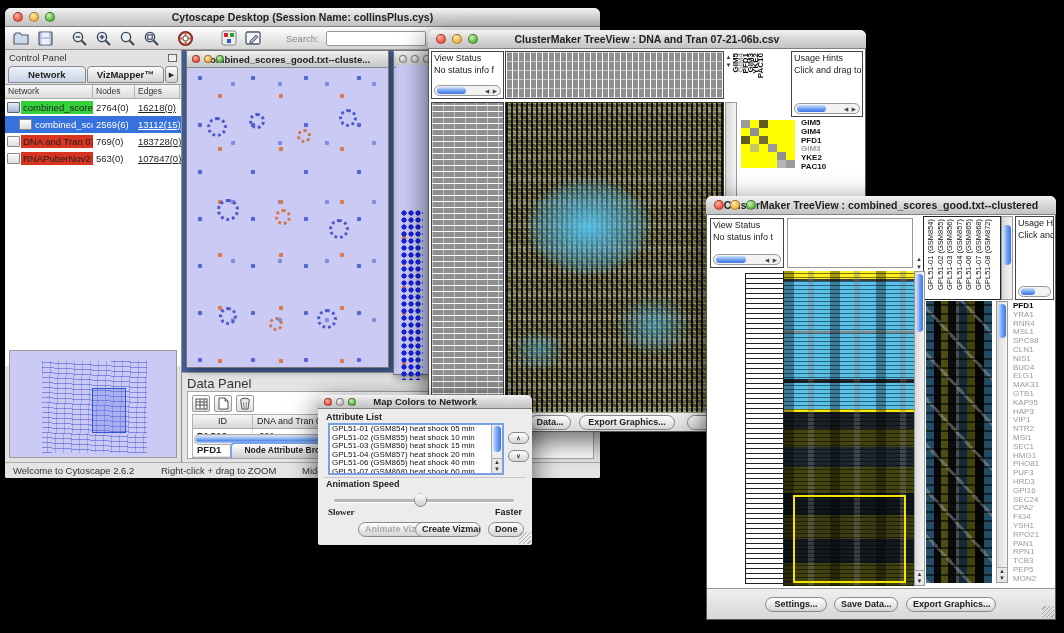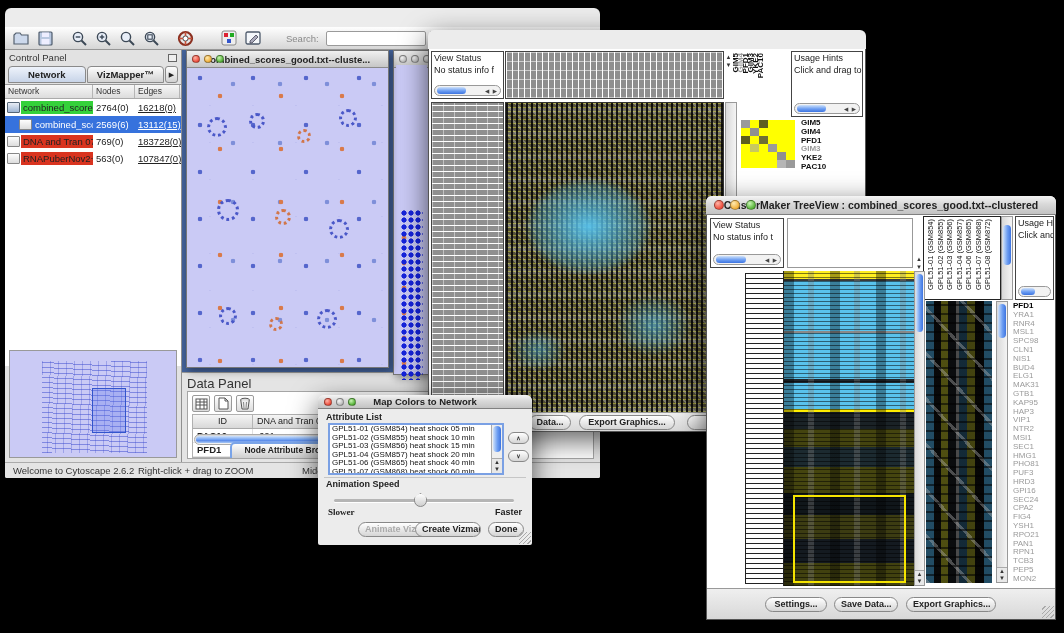--- a/index.html
+++ b/index.html
@@ -231,20 +231,28 @@
      border-radius:6px 6px 7px 7px; clip-path:polygon(50% 0, 100% 35%, 100% 100%, 0 100%, 0 35%); }
   #slower-label, #faster-label { position:absolute; top:112px; font-size:9px; font-weight:bold; }
   #slower-label { left:10px;font-family:Liberation Serif, serif; } #faster-label { right:10px; }
 
   svg.icon { display:block; }
 </style>
 </head>
 <body>
 
 <div class="window" id="main-window">
+  <div class="titlebar">
+    <div class="lights">
+      <span class="light red"></span>
+      <span class="light yellow"></span>
+      <span class="light green"></span>
+    </div>
+    <span class="title">Cytoscape Desktop (Session Name: collinsPlus.cys)</span>
+  </div>
 
   <div id="toolbar">
     <span class="tbtn">
       <svg class="icon" width="17" height="15" viewBox="0 0 17 15">
           <path d="M1 13V4l2-2h4l1.5 2H15v9z" fill="#cdd9ec" stroke="#55616f" stroke-width="1.2"></path>
         </svg>
       </span>
     <span class="tbtn">
       <svg class="icon" width="15" height="15" viewBox="0 0 15 15">
           <rect x="1" y="1" width="13" height="13" rx="1" fill="#b9c8e0" stroke="#4d5a6b" stroke-width="1.2"></rect>
@@ -460,26 +468,34 @@
         <div id="dp-hscroll">
             <span class="hthumb"></span>
           </div>
         <div id="dp-tab">Node Attribute Brows</div>
       </div>
     </div>
   </div>
 
   <div id="status-bar">
     <span style="left:8px">Welcome to Cytoscape 2.6.2</span>
-    <span style="left:133px">Right-click + drag  to  ZOOM</span>
+    <span style="left:156px">Right-click + drag  to  ZOOM</span>
     <span style="left:297px">Middle-</span>
   </div>
 </div>
 
 <div class="window" id="tv1">
+  <div class="titlebar">
+    <div class="lights">
+      <span class="light red"></span>
+      <span class="light yellow"></span>
+      <span class="light green"></span>
+    </div>
+    <span class="title">ClusterMaker TreeView : DNA and Tran 07-21-06b.csv</span>
+  </div>
   <div class="tv-content">
 
     <div class="panel-box" style="left:2px;top:2px;width:73px;height:48px">
       <div class="pb-text">View Status</div>
       <div class="pb-text">No status info f</div>
       <div class="mini-scroll">
         <span class="pill"></span>
         <span class="ms-arrows">◀ ▶</span>
       </div>
     </div>

